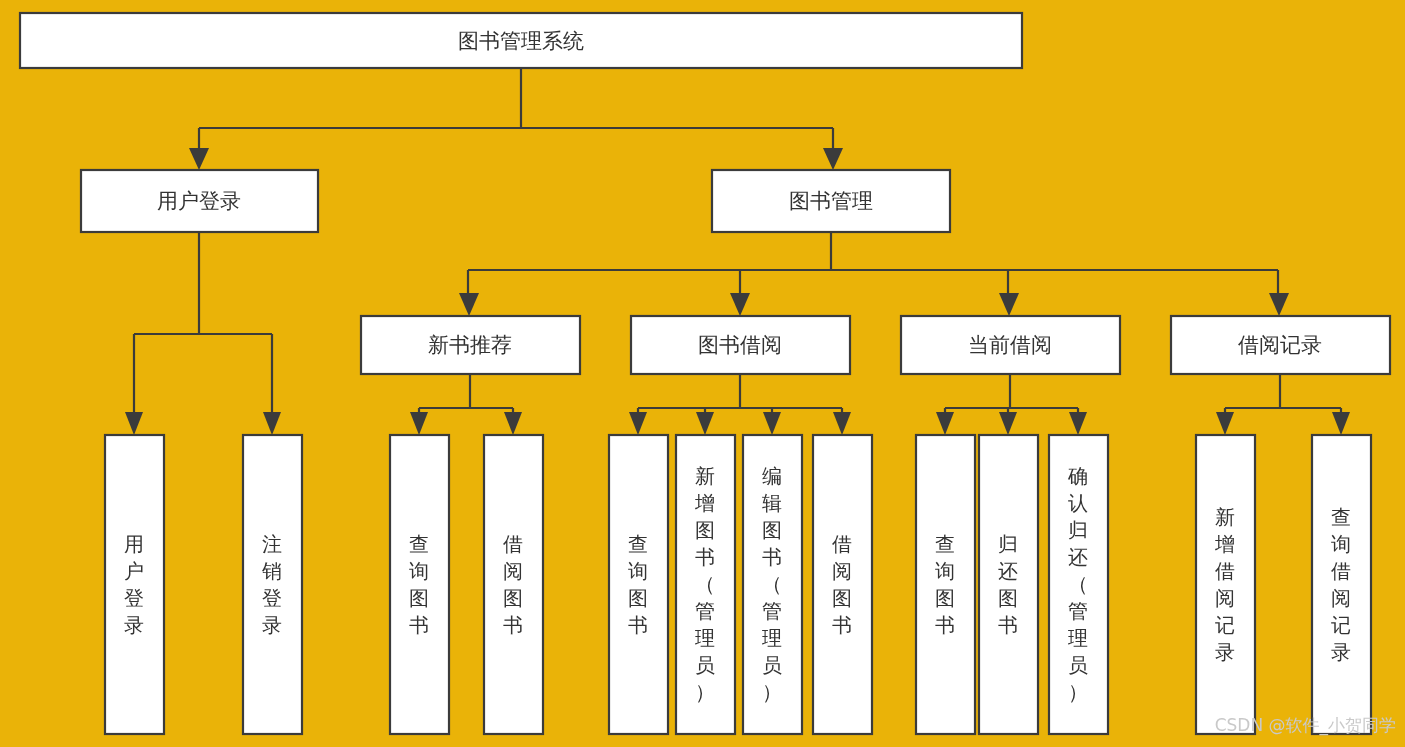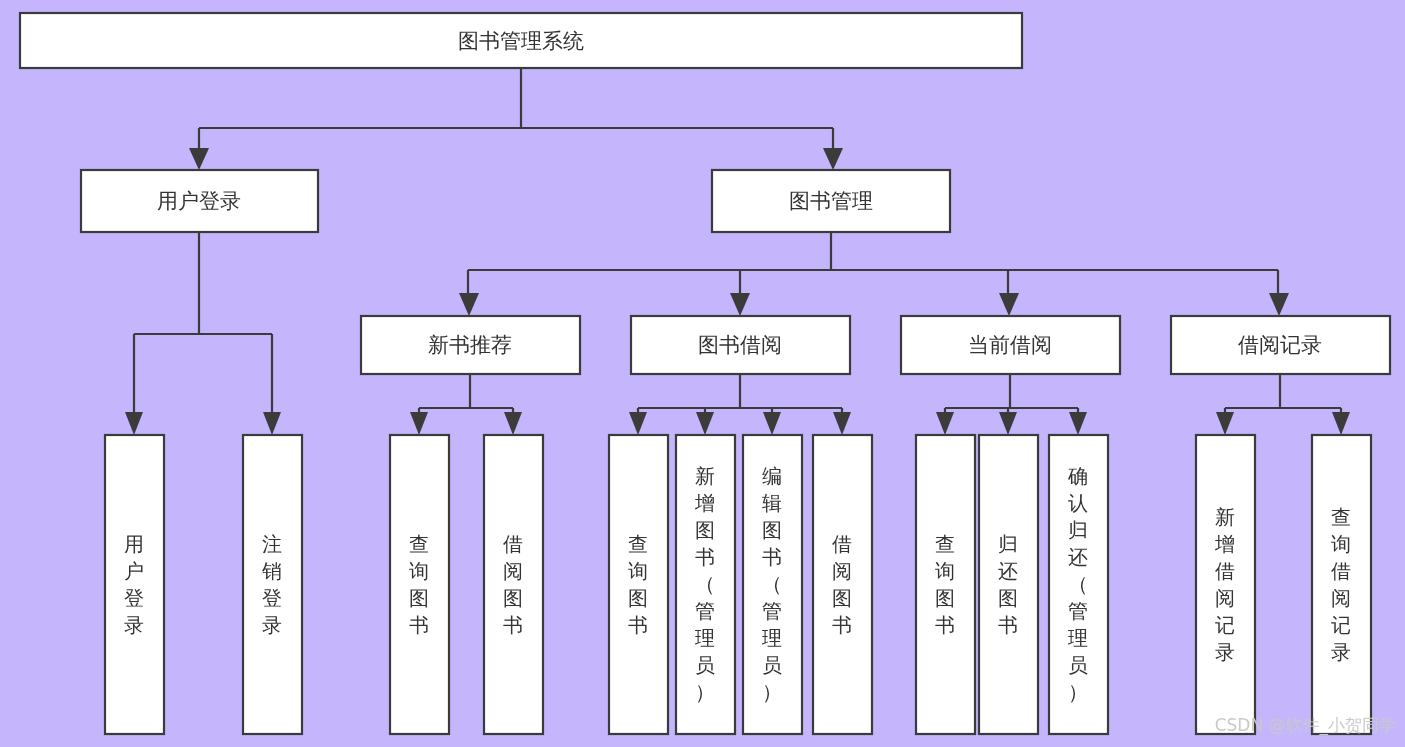--- a/index.html
+++ b/index.html
@@ -7,21 +7,21 @@
     padding: 0;
     background: #ffffff;
   }
   body {
     font-family: "Liberation Sans", "DejaVu Sans", sans-serif;
   }
   #diagram-root {
     position: relative;
     width: 1405px;
     height: 747px;
-    background: #c4b5fd;
+    background: #eab308;
     overflow: hidden;
   }
   svg#flow-svg {
     position: absolute;
     left: 0;
     top: 0;
     width: 1405px;
     height: 747px;
     display: block;
   }

